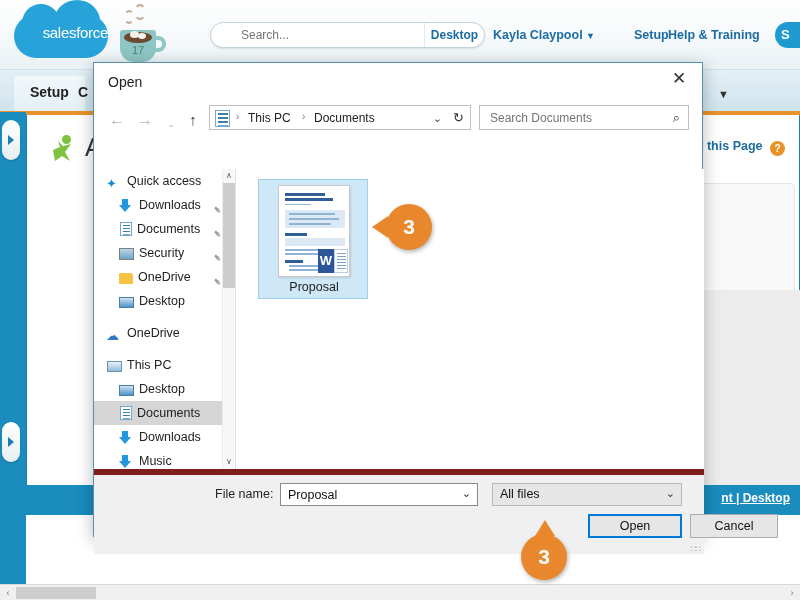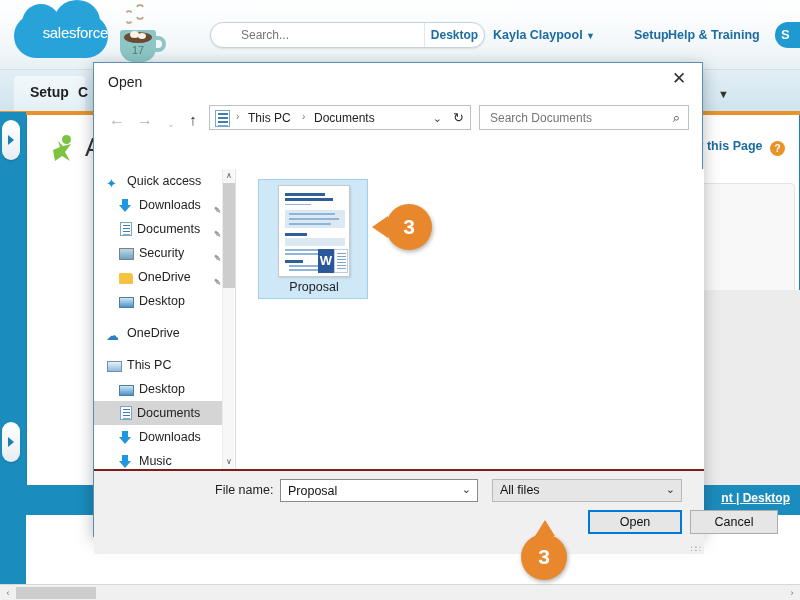--- a/index.html
+++ b/index.html
@@ -388,21 +388,21 @@
     content: ""; position: absolute; left: 2px; top: 3px; width: 9px; height: 1px;
     background: #7fa3cc; box-shadow: 0 3px 0 #7fa3cc, 0 6px 0 #7fa3cc, 0 9px 0 #7fa3cc, 0 12px 0 #7fa3cc, 0 15px 0 #7fa3cc;
   }
   .file-label {
     position: absolute; left: 0; bottom: 4px; width: 110px; text-align: center;
     font-size: 12.5px; color: #222;
   }
 
   .dlg-bottom {
     position: absolute; left: 0; top: 406px; width: 610px; height: 85px;
-    background: #f0f0f0; border-top: 2px solid #7f1d1d;
+    background: #f0f0f0; border-top: 6px solid #7f1d1d;
   }
   .fn-label {
     position: absolute; left: 121px; top: 12px; font-size: 12.5px; color: #222;
   }
   .fn-box {
     position: absolute; left: 186px; top: 8px; width: 198px; height: 23px;
     background: #fff; border: 1px solid #8a8a8a;
   }
   .fn-box input {
     position: absolute; left: 5px; top: 3px; width: 165px; border: none; outline: none;

